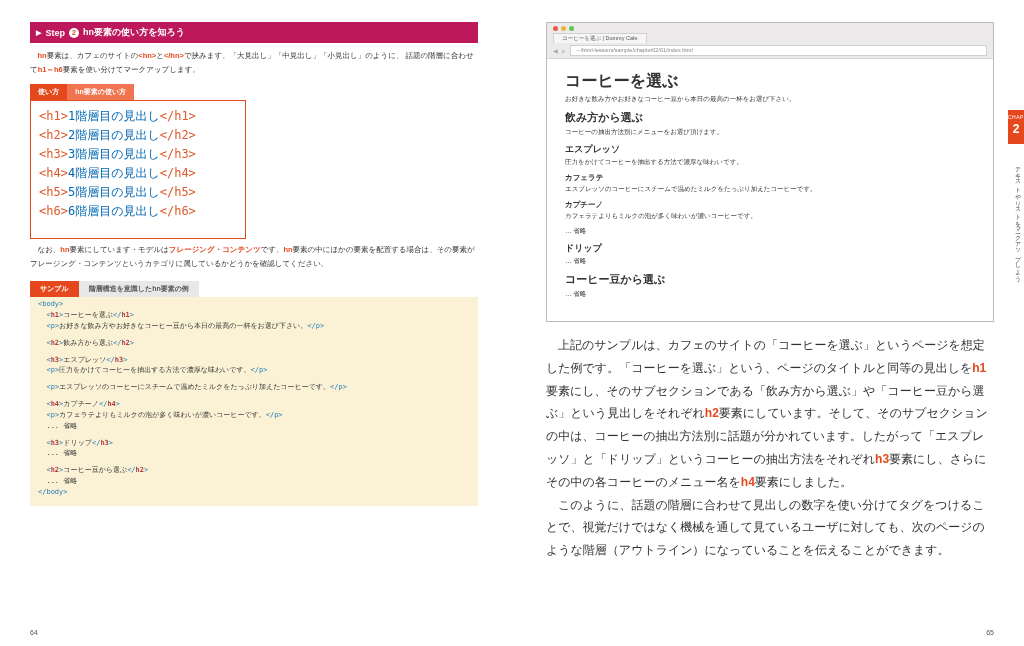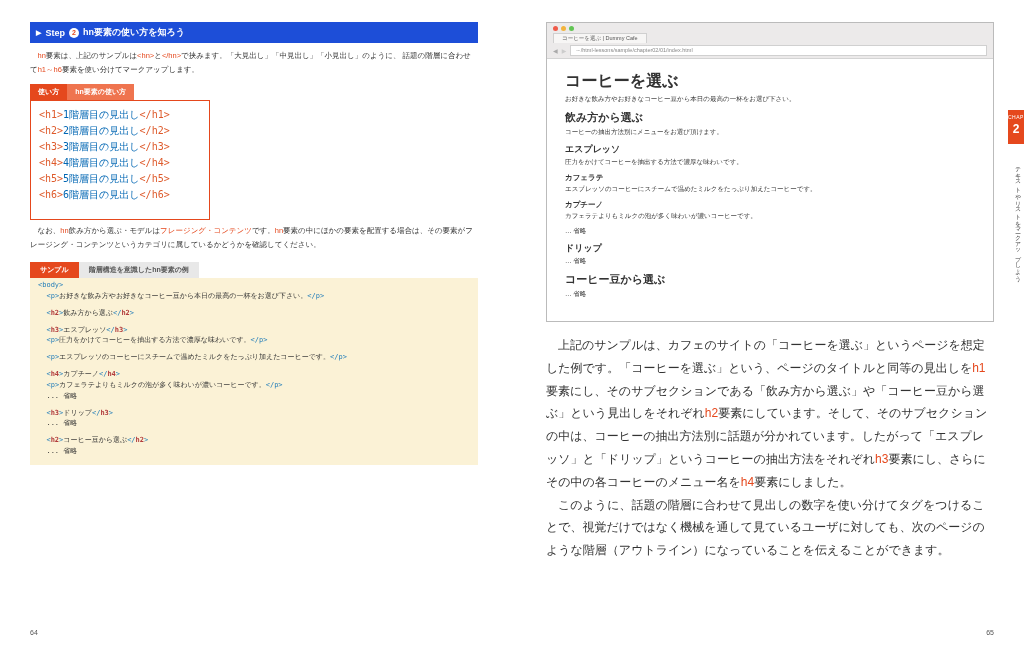--- a/index.html
+++ b/index.html
@@ -12,48 +12,48 @@
     background: #fff;
     position: relative;
   }
 
   .page { position: absolute; top: 0; height: 646px; }
   .page-left  { left: 0;  width: 512px; padding: 22px 34px 18px 30px; }
   .page-right { left: 512px; width: 512px; padding: 22px 30px 18px 34px; }
 
   
   .step-bar {
-    background: #1d4ed8; color: #fff;
+    background: #be185d; color: #fff;
     padding: 4px 8px 4px 6px; font-weight: 700;
     display: flex; align-items: center; gap: 4px;
     font-size: 9px; margin-bottom: 6px;
   }
   .step-bar .tri { font-size: 7px; }
   .step-num-circle {
     display: inline-flex; width: 10px; height: 10px; border-radius: 50%;
     background: #fff; color: #e5481d; font-size: 7px;
     align-items: center; justify-content: center; font-weight: 800;
   }
 
   .body-text { font-size: 7.5px; line-height: 1.9; margin: 4px 0; text-indent: 1em; }
-  .red { color: #e5481d; font-weight: 400; }
+  .red { color: #e5481d; font-weight: 700; }
 
   
   .usage-box { margin-top: 6px; }
   .usage-tabs { display: flex; }
   .usage-tab {
     background: #e5481d; color: #fff; font-size: 7px; font-weight: 700;
     padding: 3px 8px;
   }
   .usage-tab.alt { background: #ef744f; }
   .usage-content {
     border: 1.5px solid #e5481d; background: #fff;
     padding: 6px 8px 16px; position: relative;
-    font-family: Menlo, Consolas, monospace; font-size: 10px;
-    line-height: 1.6; width: 180px;
+    font-family: Menlo, Consolas, monospace; font-size: 12px;
+    line-height: 1.6; width: 216px;
   }
   .usage-content::before {
     content: ""; position: absolute; inset: 2px;
     background-image: radial-gradient(circle, #eee 0.5px, transparent 0.5px);
     background-size: 6px 6px; opacity: 0.6; z-index: 0; pointer-events:none;
   }
   .usage-content .row { position: relative; }
   .tag { color: #de5a2b; }
   .inner { color: #0066b3; }
 
@@ -124,67 +124,69 @@
 <div class="page page-left">
 
   <div class="step-bar">
     <span class="tri">▶</span>
     <span>Step</span>
     <span class="step-num-circle">2</span>
     <span>hn要素の使い方を知ろう</span>
   </div>
 
   <p class="body-text">
-    <span class="red">hn</span><span>要素は、上記のサンプルは</span><span class="red">&lt;hn&gt;</span><span>と</span><span class="red">&lt;/hn&gt;</span><span>で挟みます。「大見出し」「中見出し」「小見出し」のように、</span>
+    <span class="red">hn</span><span>要素は、カフェのサイトの</span><span class="red">&lt;hn&gt;</span><span>と</span><span class="red">&lt;/hn&gt;</span><span>で挟みます。「大見出し」「中見出し」「小見出し」のように、</span>
     <span>話題の階層に合わせて</span><span class="red">h1～h6</span><span>要素を使い分けてマークアップします。</span>
   </p>
 
   <div class="usage-box">
     <div class="usage-tabs">
       <div class="usage-tab">使い方</div>
       <div class="usage-tab alt">hn要素の使い方</div>
     </div>
     <div class="usage-content" id="usage-content">
         <div class="row"><span class="tag">&lt;h1&gt;</span><span class="inner">1階層目の見出し</span><span class="tag">&lt;/h1&gt;</span></div>
         <div class="row"><span class="tag">&lt;h2&gt;</span><span class="inner">2階層目の見出し</span><span class="tag">&lt;/h2&gt;</span></div>
         <div class="row"><span class="tag">&lt;h3&gt;</span><span class="inner">3階層目の見出し</span><span class="tag">&lt;/h3&gt;</span></div>
         <div class="row"><span class="tag">&lt;h4&gt;</span><span class="inner">4階層目の見出し</span><span class="tag">&lt;/h4&gt;</span></div>
         <div class="row"><span class="tag">&lt;h5&gt;</span><span class="inner">5階層目の見出し</span><span class="tag">&lt;/h5&gt;</span></div>
         <div class="row"><span class="tag">&lt;h6&gt;</span><span class="inner">6階層目の見出し</span><span class="tag">&lt;/h6&gt;</span></div>
       </div>
   </div>
 
   <p class="body-text">
-    <span>なお、</span><span class="red">hn</span><span>飲み方から選ぶ・モデルは</span><span class="red">フレージング・コンテンツ</span><span>です。</span><span class="red">hn</span><span>要素の中にほかの要素を配置する場合は、その要素がフレージング・コンテンツというカテゴリに属しているかどうかを確認してください。</span>
+    <span>なお、</span><span class="red">hn</span><span>要素にしています・モデルは</span><span class="red">フレージング・コンテンツ</span><span>です。</span><span class="red">hn</span><span>要素の中にほかの要素を配置する場合は、その要素がフレージング・コンテンツというカテゴリに属しているかどうかを確認してください。</span>
   </p>
 
   <div class="sample-tabs">
     <div class="sample-tab active">サンプル</div>
     <div class="sample-tab inactive">階層構造を意識したhn要素の例</div>
   </div>
   <div class="code-block" id="code-block">
       <div class="line"><span class="tg">&lt;</span><span class="tg">body</span><span class="tg">&gt;</span></div>
+      <div class="line">  <span class="tg">&lt;</span><span class="el">h1</span><span class="tg">&gt;</span>コーヒーを選ぶ<span class="tg">&lt;/</span><span class="el">h1</span><span class="tg">&gt;</span></div>
       <div class="line">  <span class="tg">&lt;</span><span class="tg">p</span><span class="tg">&gt;</span>お好きな飲み方やお好きなコーヒー豆から本日の最高の一杯をお選び下さい。<span class="tg">&lt;/</span><span class="tg">p</span><span class="tg">&gt;</span></div>
       <div class="blank"></div>
       <div class="line">  <span class="tg">&lt;</span><span class="el">h2</span><span class="tg">&gt;</span>飲み方から選ぶ<span class="tg">&lt;/</span><span class="el">h2</span><span class="tg">&gt;</span></div>
       <div class="blank"></div>
       <div class="line">  <span class="tg">&lt;</span><span class="el">h3</span><span class="tg">&gt;</span>エスプレッソ<span class="tg">&lt;/</span><span class="el">h3</span><span class="tg">&gt;</span></div>
       <div class="line">  <span class="tg">&lt;</span><span class="tg">p</span><span class="tg">&gt;</span>圧力をかけてコーヒーを抽出する方法で濃厚な味わいです。<span class="tg">&lt;/</span><span class="tg">p</span><span class="tg">&gt;</span></div>
       <div class="blank"></div>
       <div class="line">  <span class="tg">&lt;</span><span class="tg">p</span><span class="tg">&gt;</span>エスプレッソのコーヒーにスチームで温めたミルクをたっぷり加えたコーヒーです。<span class="tg">&lt;/</span><span class="tg">p</span><span class="tg">&gt;</span></div>
       <div class="blank"></div>
       <div class="line">  <span class="tg">&lt;</span><span class="el">h4</span><span class="tg">&gt;</span>カプチーノ<span class="tg">&lt;/</span><span class="el">h4</span><span class="tg">&gt;</span></div>
       <div class="line">  <span class="tg">&lt;</span><span class="tg">p</span><span class="tg">&gt;</span>カフェラテよりもミルクの泡が多く味わいが濃いコーヒーです。<span class="tg">&lt;/</span><span class="tg">p</span><span class="tg">&gt;</span></div>
       <div class="line">  ... 省略</div>
       <div class="blank"></div>
       <div class="line">  <span class="tg">&lt;</span><span class="el">h3</span><span class="tg">&gt;</span>ドリップ<span class="tg">&lt;/</span><span class="el">h3</span><span class="tg">&gt;</span></div>
       <div class="line">  ... 省略</div>
       <div class="blank"></div>
       <div class="line">  <span class="tg">&lt;</span><span class="el">h2</span><span class="tg">&gt;</span>コーヒー豆から選ぶ<span class="tg">&lt;/</span><span class="el">h2</span><span class="tg">&gt;</span></div>
       <div class="line">  ... 省略</div>
+      <div class="line"><span class="tg">&lt;/</span><span class="tg">body</span><span class="tg">&gt;</span></div>
     </div>
 
   <div class="page-num pn-left">64</div>
 </div>
 
 <div class="page page-right">
 
   <div class="browser">
     <div class="browser-chrome">
       <div class="traffic">

